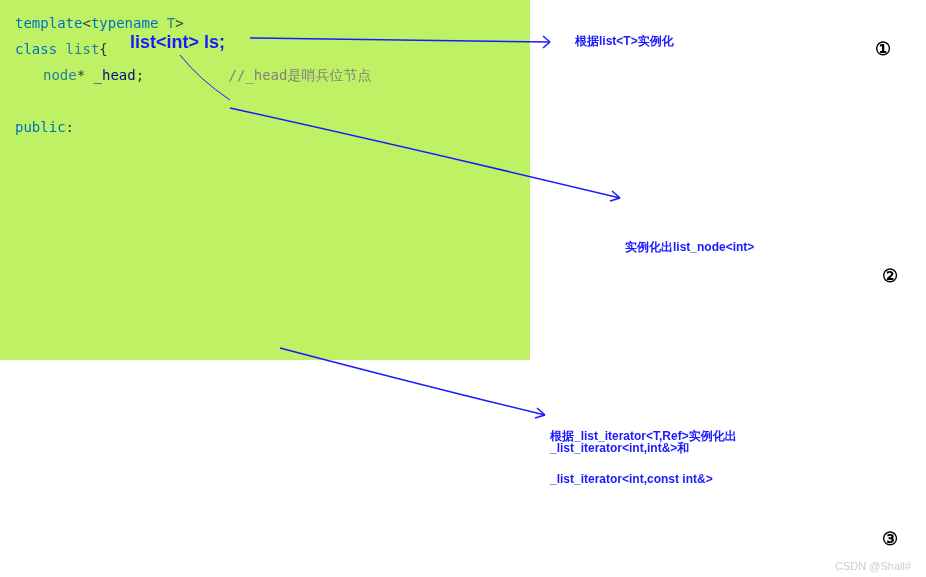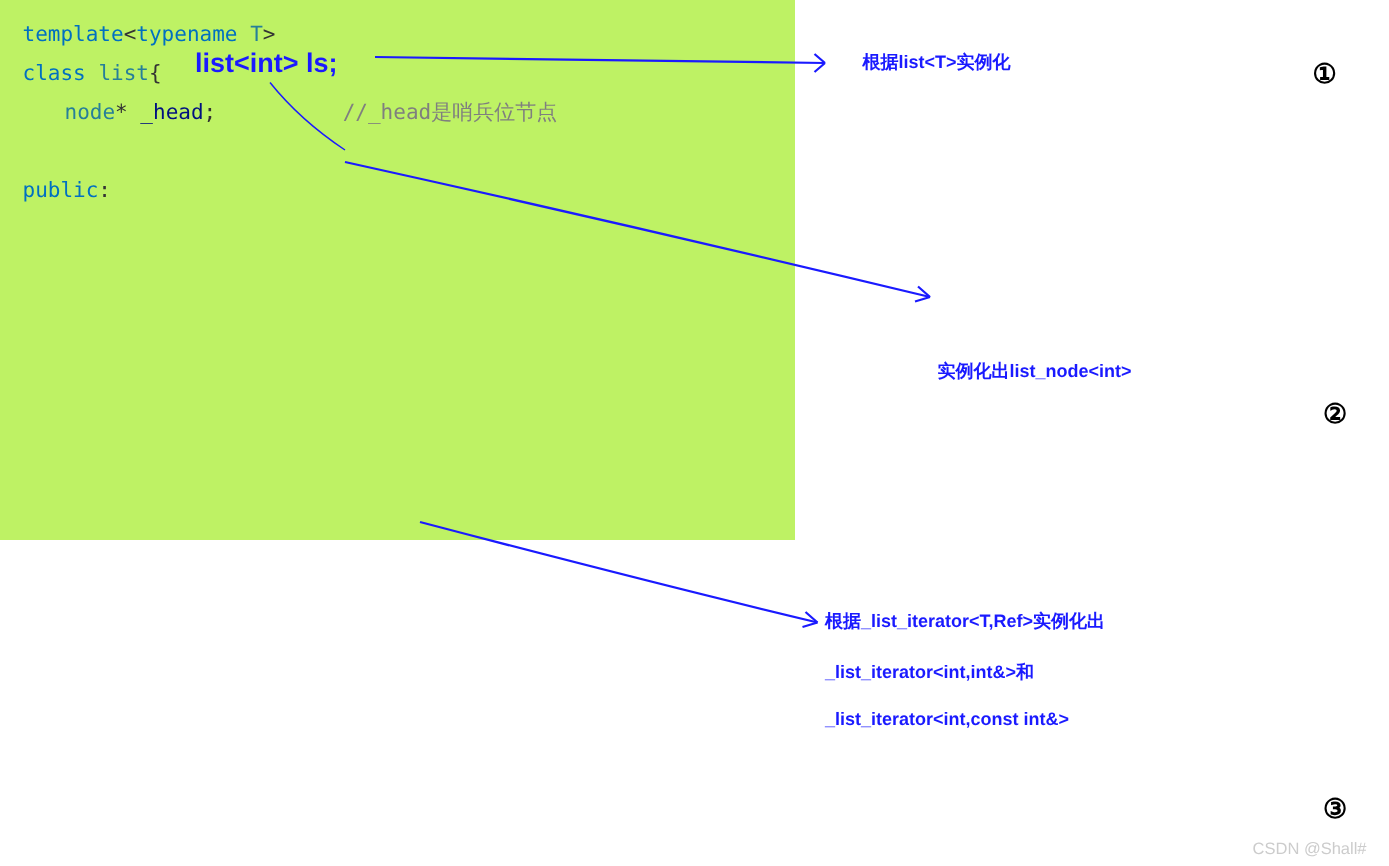--- a/index.html
+++ b/index.html
@@ -89,18 +89,18 @@
   <path d="M 280 348 Q 440 390 545 415" stroke="#1a1aff" stroke-width="1.5" fill="none"></path>
   <path d="M 545 415 L 537 408 M 545 415 L 535 418" stroke="#1a1aff" stroke-width="1.5" fill="none"></path>
 </svg>
 
 <div class="annotation" style="left:575px; top:33px;">根据list&lt;T&gt;实例化</div>
 <div class="circled" style="left:875px; top:38px;">①</div>
 
 <div class="annotation" style="left:625px; top:195px;margin-top:44px;">实例化出list_node&lt;int&gt;</div>
 <div class="circled" style="left:882px; top:265px;">②</div>
 
-<div class="annotation" style="left:550px; top:406px;">根据_list_iterator&lt;T,Ref&gt;实例化出</div>
+<div class="annotation" style="left:550px; top:428px;">根据_list_iterator&lt;T,Ref&gt;实例化出</div>
 <div class="annotation" style="left:550px; top:440px;">_list_iterator&lt;int,int&amp;&gt;和</div>
 <div class="annotation" style="left:550px; top:472px;">_list_iterator&lt;int,const int&amp;&gt;</div>
 <div class="circled" style="left:882px; top:528px;">③</div>
 
 <div class="watermark">CSDN @Shall#</div>
 
 </body></html>

